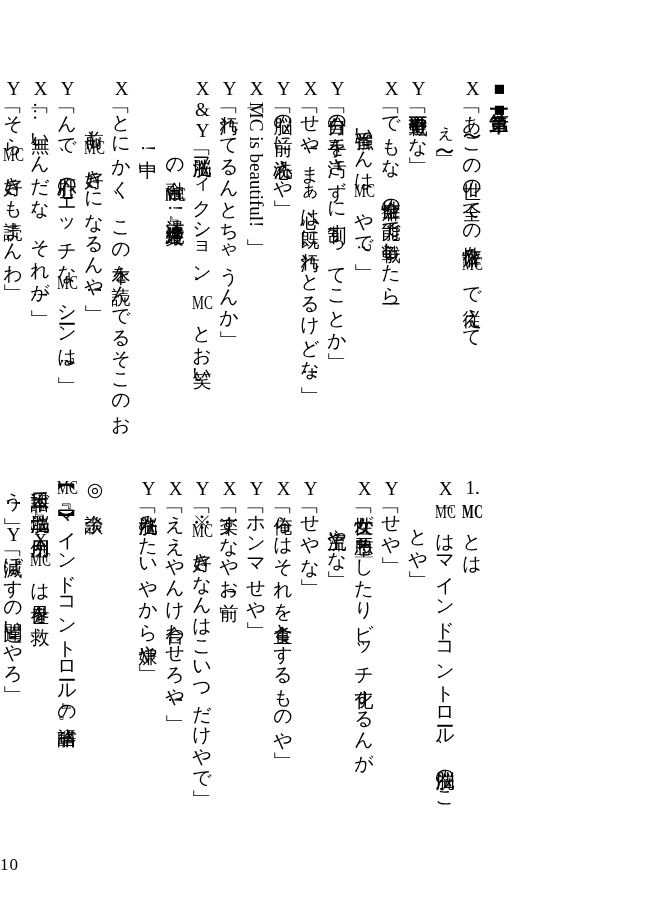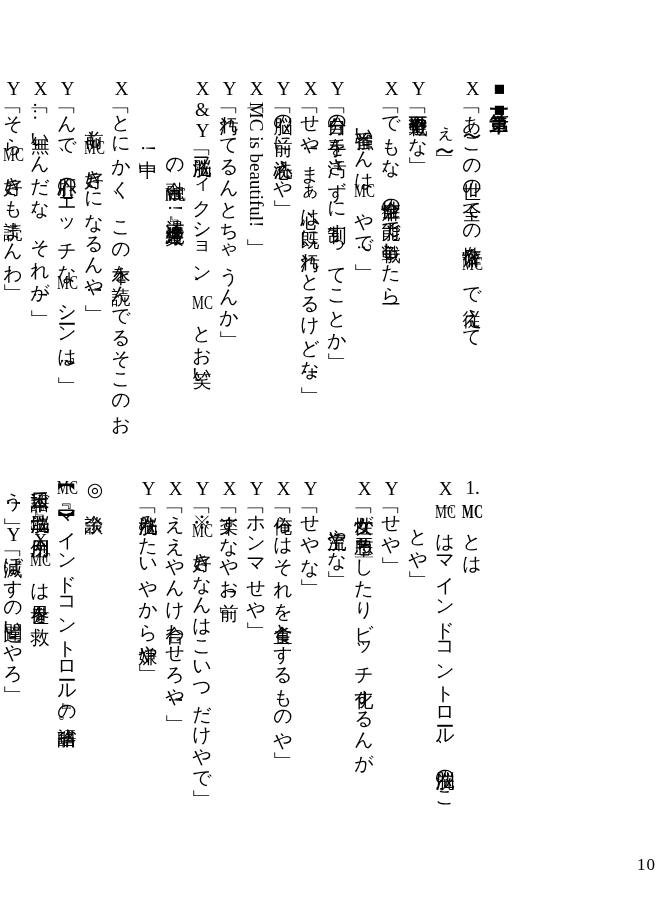--- a/index.html
+++ b/index.html
@@ -36,21 +36,21 @@
     text-orientation: upright;
     margin-inline-end: 0.15em;
   }
   .k-p { }
   .k-t { text-combine-upright: all; }
   .k-bt { text-combine-upright: all; font-weight: bold; }
   .page-number {
     position: absolute;
     top: 855px; left: 0;
     width: 100%;
-    text-align: right;
+    text-align: left;
     font-size: 17px;
     letter-spacing: 1px;
   }
 </style>
 </head>
 <body>
 
 <div class="page">
   <div class="band band-top">
       <p class="col bold"><span class="k-p">■第一章■</span></p>

